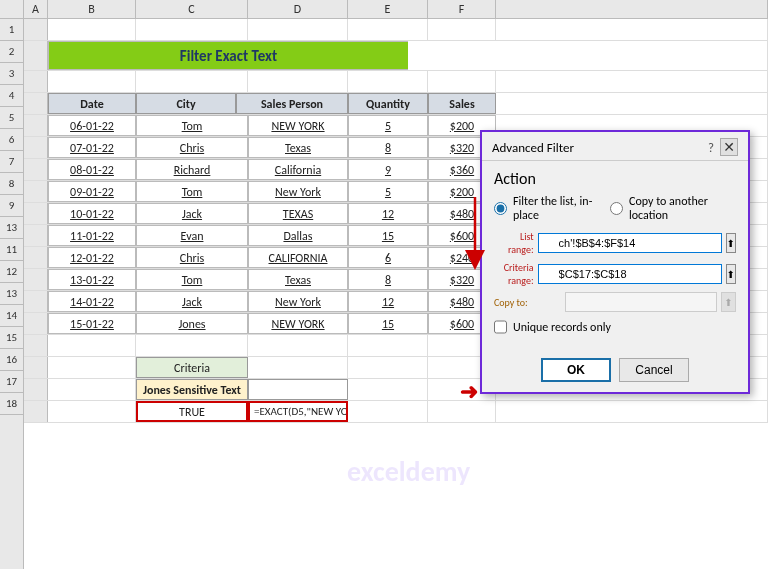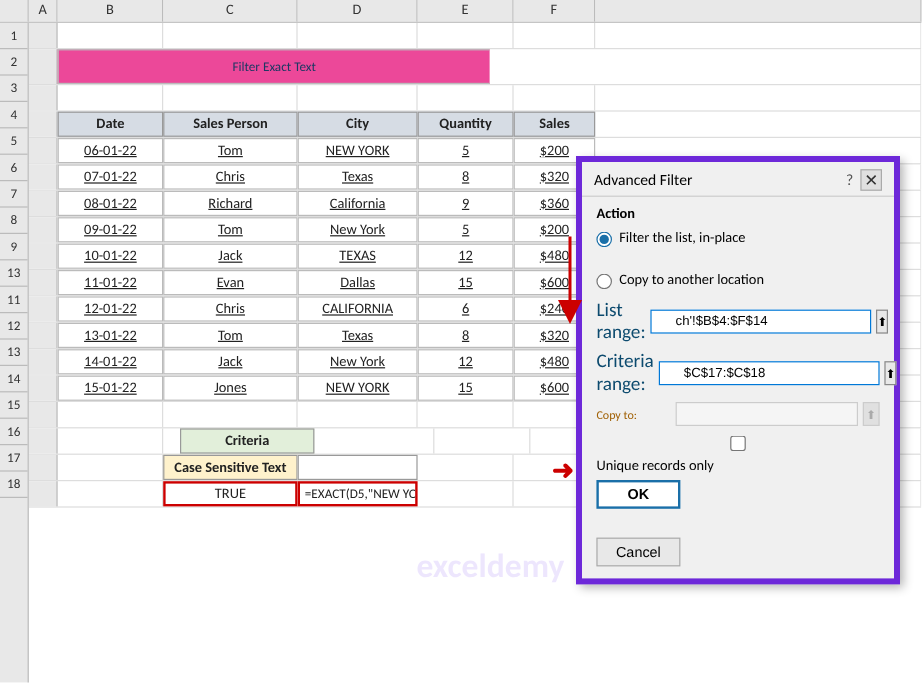--- a/index.html
+++ b/index.html
@@ -144,21 +144,21 @@
       padding: 2px 4px;
     }
 
     
     .dialog-overlay {
       position: absolute;
       top: 130px;
       left: 480px;
       width: 270px;
       background: #f0f0f0;
-      border: 5px solid #6d28d9;
+      border: 2px solid #6d28d9;
       box-shadow: 3px 3px 8px rgba(0,0,0,0.3);
       z-index: 100;
       padding: 0;
       font-size: 12px;
     }
 
     .dialog-titlebar {
       background: #f0f0f0;
       display: flex;
       align-items: center;
@@ -196,30 +196,30 @@
       color: #333;
       border: 1px solid #aaa;
       background: #e0e0e0;
     }
 
     .dialog-body {
       padding: 8px 12px 10px 12px;
     }
 
     .dialog-section-label {
-      font-weight: bold;
+      font-weight: normal;
       margin-bottom: 6px;
-      font-size: 12px;
+      font-size: 16px;
     }
 
     .radio-group {
       margin-bottom: 8px;
       display: flex;
-      flex-direction: column;
-      gap: 21px;
+      flex-direction: row;
+      gap: 4px;
     }
 
     .radio-row {
       display: flex;
       align-items: center;
       gap: 6px;
       font-size: 12px;
     }
 
     .radio-input {
@@ -228,22 +228,23 @@
 
     .field-row {
       display: flex;
       align-items: center;
       margin-bottom: 5px;
       gap: 4px;
     }
 
     .field-label {
       width: 90px;
-      font-size: 16px;
-      color: #0c4a6e;
+      font-size: 10px;
+      color: #b91c1c;
+      text-align: right;
     }
 
     .field-input {
       flex: 1;
       border: 1px solid #0078d7;
       background: #fff;
       padding: 2px 20px;
       font-size: 11px;
       height: 20px;
       outline: none;
@@ -279,30 +280,29 @@
       border: 1px solid #ccc;
       background: #f5f5f5;
       padding: 2px 4px;
       font-size: 11px;
       height: 20px;
     }
 
     .checkbox-row {
       display: flex;
       gap: 6px;
-      margin-bottom: 4px;
+      margin-bottom: 24px;
       font-size: 12px;
-      flex-direction: column;
     }
 
     .dialog-footer {
       display: flex;
-      gap: 24px;
+      justify-content: center;
+      gap: 8px;
       margin-top: 4px;
-      flex-direction: column;
     }
 
     .btn-ok {
       width: 70px;
       height: 24px;
       background: #fff;
       border: 2px solid #1a6fa8;
       font-size: 12px;
       cursor: pointer;
       font-weight: bold;
@@ -378,39 +378,39 @@
           <div class="cell cell-b"></div>
           <div class="cell cell-c"></div>
           <div class="cell cell-d"></div>
           <div class="cell cell-e"></div>
           <div class="cell cell-f"></div>
           <div class="cell cell-rest"></div>
         </div>
 
         <div class="grid-row title-row">
           <div class="cell cell-a"></div>
-          <div class="cell cell-rest" style="background:#ec4899;display:flex;align-items:center;justify-content:center;font-size:11px;font-weight:normal;color:#1f3864;width:448px;border:1px solid #bbb;border-right:none;">Filter Exact Text</div>
+          <div class="cell cell-rest" style="background:#84cc16;display:flex;align-items:center;justify-content:center;font-size:15px;font-weight:bold;color:#1f3864;width:448px;border:1px solid #bbb;border-right:none;">Filter Exact Text</div>
           <div class="cell cell-rest" style="flex:1;"></div>
         </div>
 
         <div class="grid-row">
           <div class="cell cell-a"></div>
           <div class="cell cell-b"></div>
           <div class="cell cell-c"></div>
           <div class="cell cell-d"></div>
           <div class="cell cell-e"></div>
           <div class="cell cell-f"></div>
           <div class="cell cell-rest"></div>
         </div>
 
         <div class="grid-row">
           <div class="cell cell-a"></div>
           <div class="cell cell-b header-cell bold">Date</div>
+          <div class="cell cell-d header-cell bold">City</div>
           <div class="cell cell-c header-cell bold">Sales Person</div>
-          <div class="cell cell-d header-cell bold">City</div>
           <div class="cell cell-e header-cell bold">Quantity</div>
           <div class="cell cell-f header-cell bold">Sales</div>
           <div class="cell cell-rest"></div>
         </div>
 
         <div class="grid-row">
           <div class="cell cell-a"></div>
           <div class="cell cell-b data-cell center">06-01-22</div>
           <div class="cell cell-c data-cell center">Tom</div>
           <div class="cell cell-d data-cell center">NEW YORK</div>
@@ -506,31 +506,31 @@
           <div class="cell cell-c"></div>
           <div class="cell cell-d"></div>
           <div class="cell cell-e"></div>
           <div class="cell cell-f"></div>
           <div class="cell cell-rest"></div>
         </div>
 
         <div class="grid-row">
           <div class="cell cell-a"></div>
           <div class="cell cell-b"></div>
-          <div class="cell cell-c criteria-header-cell" style="justify-content:center;font-weight:bold;background:#e2efda;border:1px solid #999;margin-left:14px;">Criteria</div>
+          <div class="cell cell-c criteria-header-cell" style="justify-content:center;font-weight:normal;background:#e2efda;border:1px solid #999;">Criteria</div>
           <div class="cell cell-d"></div>
           <div class="cell cell-e"></div>
           <div class="cell cell-f"></div>
           <div class="cell cell-rest"></div>
         </div>
 
         <div class="grid-row">
           <div class="cell cell-a"></div>
           <div class="cell cell-b"></div>
-          <div class="cell cell-c" style="background:#fff2cc;font-weight:bold;border:1px solid #999;justify-content:center;">Case Sensitive Text</div>
+          <div class="cell cell-c" style="background:#fff2cc;font-weight:bold;border:1px solid #999;justify-content:center;">Jones Sensitive Text</div>
           <div class="cell cell-d" style="background:#fff;border:1px solid #999;"></div>
           <div class="cell cell-e"></div>
           <div class="cell cell-f"></div>
           <div class="cell cell-rest"></div>
         </div>
 
         <div class="grid-row">
           <div class="cell cell-a"></div>
           <div class="cell cell-b"></div>
           <div class="cell cell-c" style="background:#fff;border:2px solid #c00;justify-content:center;">TRUE</div>

